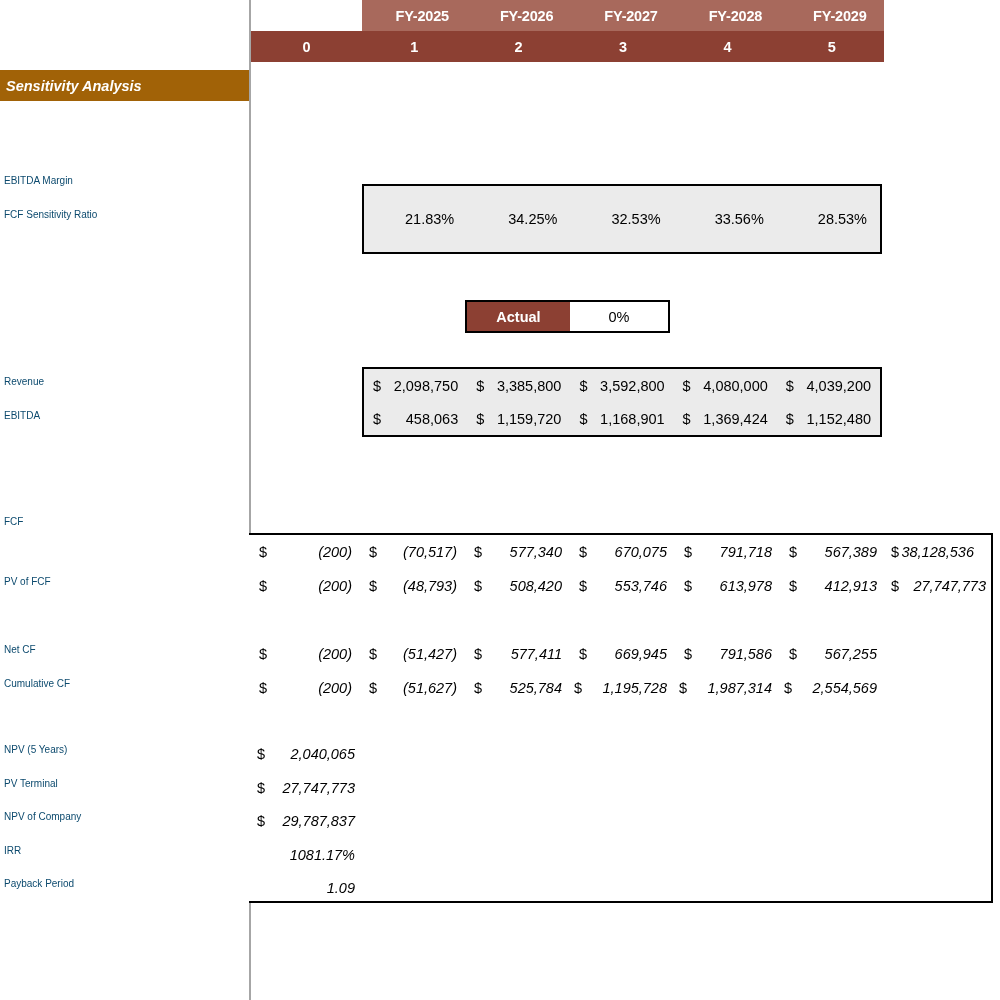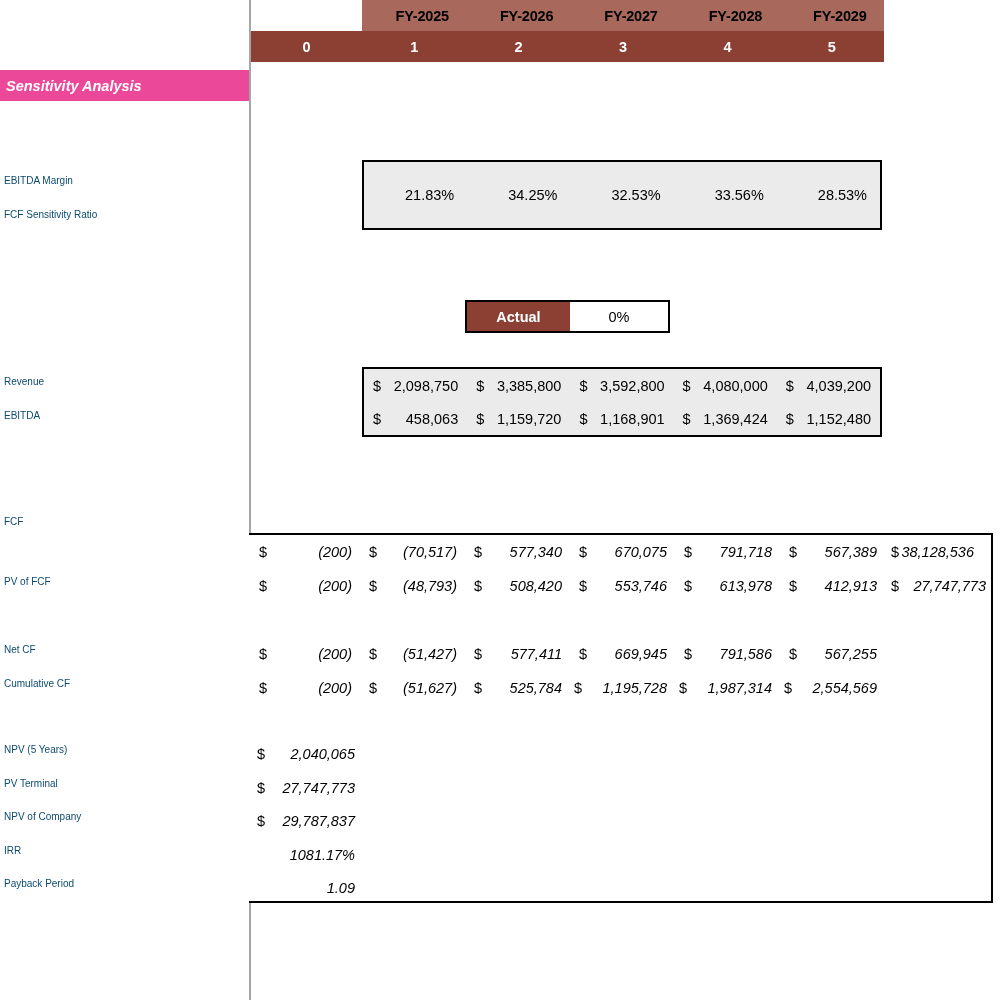--- a/index.html
+++ b/index.html
@@ -20,21 +20,21 @@
 
   
   #fy-header-row {
     left: 362px; top: 0px; width: 522px; height: 31px;
     background: #a8695c;
     display: flex;
   }
   #fy-header-row .fy-cell {
     flex: 1 1 0;
     display: flex; align-items: center; justify-content: center;
-    color: #000000;
+    color: #ffffff;
     font-size: 14.5px;
     font-weight: bold;
     letter-spacing: -0.2px;
     padding-left: 16px;
   }
   #period-header-row {
     left: 251px; top: 31px; width: 633px; height: 31px;
     background: #8c4033;
     display: flex;
   }
@@ -45,21 +45,21 @@
   }
   #period-header-row .p-cell {
     flex: 1 1 0;
     display: flex; align-items: center; justify-content: center;
     color: #ffffff; font-size: 14.5px; font-weight: bold;
   }
 
   
   #sensitivity-banner {
     left: 0px; top: 70px; width: 249px; height: 31px;
-    background: #ec4899;
+    background: #a16207;
     display: flex; align-items: center;
     padding-left: 6px;
     box-sizing: border-box;
   }
   #sensitivity-banner .banner-text {
     color: #ffffff;
     font-size: 14.5px;
     font-weight: bold;
     font-style: italic;
   }
@@ -183,21 +183,21 @@
 
 <div class="abs" id="column-divider"></div>
 
 <div class="abs" id="sensitivity-banner">
   <span class="banner-text">Sensitivity Analysis</span>
 </div>
 
 <div class="abs row-label" style="top:175px;">EBITDA Margin</div>
 <div class="abs row-label" style="top:209px;">FCF Sensitivity Ratio</div>
 
-<div class="abs gray-box" id="ratio-box" style="left:362px; top:160px; width:520px; height:70px;">
+<div class="abs gray-box" id="ratio-box" style="left:362px; top:184px; width:520px; height:70px;">
   <div class="gb-row">
     <div class="gb-cell">21.83%</div>
     <div class="gb-cell">34.25%</div>
     <div class="gb-cell">32.53%</div>
     <div class="gb-cell">33.56%</div>
     <div class="gb-cell">28.53%</div>
   </div>
 </div>
 
 <div class="abs" id="actual-box">

